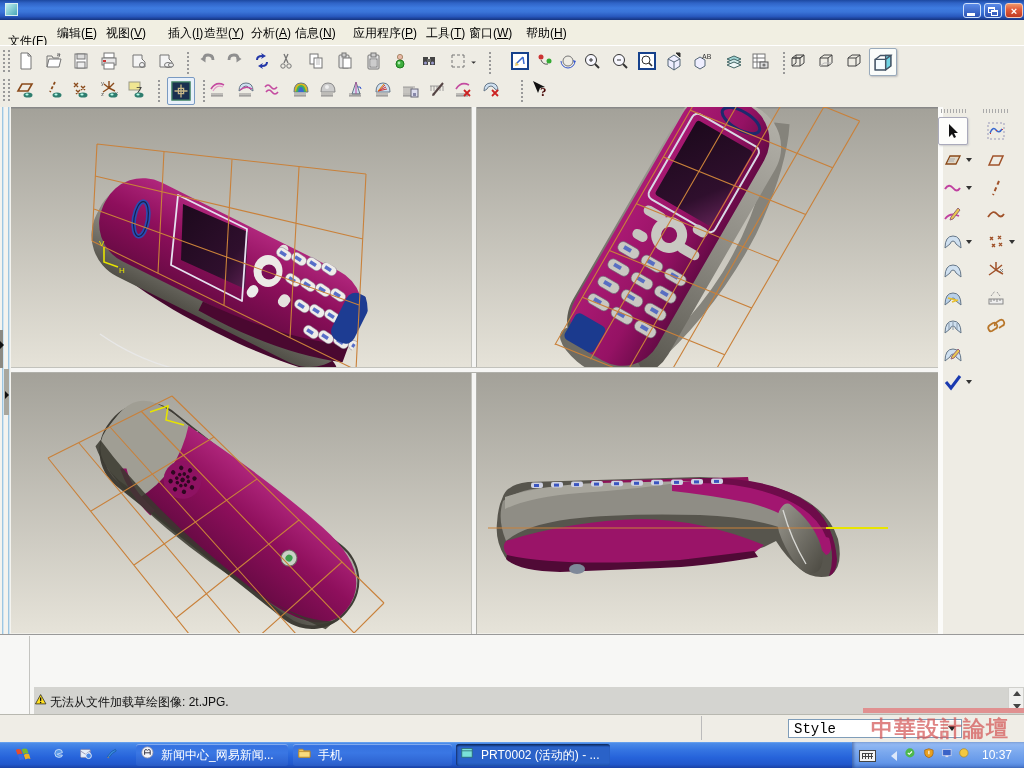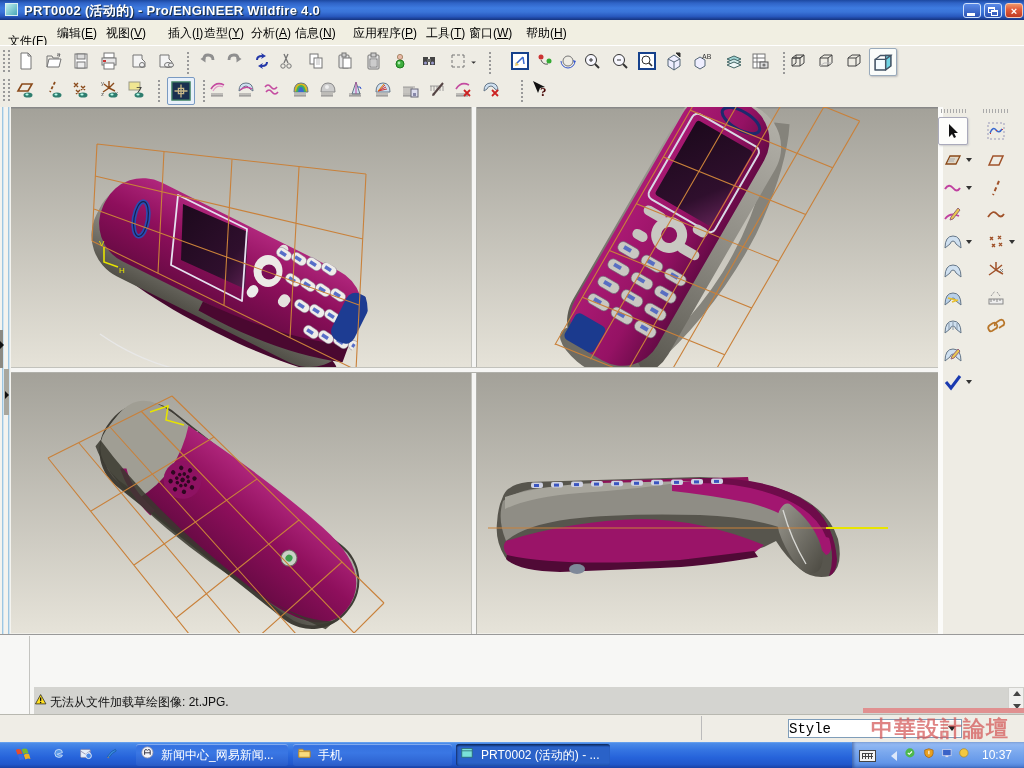--- a/index.html
+++ b/index.html
@@ -1,18 +1,17 @@
 <!DOCTYPE html>
 <html><head><meta charset="utf-8"><style>
 *{margin:0;padding:0;box-sizing:border-box}
 body{width:1024px;height:768px;overflow:hidden;position:relative;font-family:"Liberation Sans",sans-serif;background:#ece9d8}
 </style></head><body>
 <div style="position:absolute;left:0;top:0;width:1024px;height:20px;background:linear-gradient(#1c48a0,#2f63c6 15%,#3e7be0 40%,#3a74d8 60%,#2858be 82%,#15337f)">
     <div style="position:absolute;left:5px;top:3px;width:13px;height:13px;background:linear-gradient(135deg,#bff0f0,#4aa8b8);border:1px solid #d8eef0"></div>
-    <div style="position:absolute;left:24px;top:2px;color:#fff;font-weight:bold;font-size:13px;text-shadow:1px 1px 1px #123;letter-spacing:0.3px">PRT0002 (活动的) - Pro/ENGINEER Wildfire 4.0</div>
     <div style="position:absolute;left:963px;top:3px;width:18px;height:15px;border-radius:3px;background:linear-gradient(#5a8ae8,#2a52b4);border:1px solid #cfe0fa">
       <div style="position:absolute;left:3px;top:9px;width:8px;height:3px;background:#fff"></div>
     </div>
     <div style="position:absolute;left:984px;top:3px;width:18px;height:15px;border-radius:3px;background:linear-gradient(#5a8ae8,#2a52b4);border:1px solid #cfe0fa">
       <div style="position:absolute;left:3px;top:3px;width:7px;height:6px;border:1px solid #fff;border-top-width:2px"></div>
       <div style="position:absolute;left:6px;top:6px;width:7px;height:6px;border:1px solid #fff;border-top-width:2px;background:#3a62c4"></div>
     </div>
     <div style="position:absolute;left:1005px;top:3px;width:18px;height:15px;border-radius:3px;background:linear-gradient(#f0976a,#e25d3c 40%,#c03a22);border:1px solid #f4c8b8;color:#fff;font-weight:bold;font-size:11px;text-align:center;line-height:14px">×</div>
   </div>
 <div style="position:absolute;left:0;top:20px;width:1024px;height:25px;background:#f1efe2;font-size:12px;color:#000">
@@ -644,21 +643,21 @@
       <path d="M7.5 0.8 L14.6 13.2 H0.6 Z" fill="#ffdf20" stroke="#222" stroke-width="1"></path>
       <path d="M7.5 4.6 v4.6" stroke="#111" stroke-width="1.8"></path>
       <circle cx="7.5" cy="11.2" r="1" fill="#111"></circle>
     </svg></div>
 <div style="position:absolute;left:50px;top:694px;font-size:12px;color:#111">无法从文件加载草绘图像: 2t.JPG.</div>
 <div style="position:absolute;left:1008px;top:687px;width:16px;height:27px;background:#f0f0ee;border:1px solid #d0d0cc"></div>
 <div style="position:absolute;left:1013px;top:691px;width:0;height:0;border-left:4px solid transparent;border-right:4px solid transparent;border-bottom:5px solid #444"></div>
 <div style="position:absolute;left:1013px;top:704px;width:0;height:0;border-left:4px solid transparent;border-right:4px solid transparent;border-top:5px solid #444"></div>
 <div style="position:absolute;left:0;top:714px;width:1024px;height:28px;background:#efede6;border-top:1px solid #b8b8b0"></div>
 <div style="position:absolute;left:701px;top:716px;width:1px;height:24px;background:#bbb"></div>
-<div style="position:absolute;left:788px;top:719px;width:174px;height:19px;background:#fff;border:1px solid #7f9db9;font-family:Liberation Mono;font-size:14px;color:#000;line-height:18px"><span style="">Style</span><div style="position:absolute;right:1px;top:1px;width:17px;height:15px;background:#f4f3ee;border-left:1px solid #d8d8d0">
+<div style="position:absolute;left:788px;top:719px;width:174px;height:19px;background:#fff;border:1px solid #7f9db9;font-family:Liberation Mono;font-size:14px;color:#000;line-height:18px"><span style="padding-left:5px">Style</span><div style="position:absolute;right:1px;top:1px;width:17px;height:15px;background:#f4f3ee;border-left:1px solid #d8d8d0">
       <div style="position:absolute;left:4px;top:5px;width:0;height:0;border-left:4.5px solid transparent;border-right:4.5px solid transparent;border-top:5px solid #222"></div>
     </div></div>
 <div style="position:absolute;left:863px;top:708px;width:161px;height:5px;background:#e09090"></div>
 <div style="position:absolute;left:871px;top:714px;width:155px;height:28px;color:rgba(210,85,85,0.72);font-size:22px;font-weight:bold;font-family:Liberation Serif;letter-spacing:1px;white-space:nowrap">中華設計論壇</div>
 <div style="position:absolute;left:0;top:742px;width:1024px;height:26px;background:linear-gradient(#6fa8f0,#4a8ae8 6%,#3575e2 30%,#2663da 60%,#2157cb 86%,#1941a5)">
     <div style="position:absolute;left:13px;top:4px"><svg width="20" height="18" viewBox="0 0 20 20">
         <path d="M2 4.5 Q4.5 2.5 7.5 3.8 L9.3 9 Q6.3 7.8 4 9.8 Z" fill="#e84c2a"></path>
         <path d="M8.6 3.5 Q11.5 2 14.5 3.2 L16.3 8.6 Q13.3 7.4 10.4 9 Z" fill="#7ab82a"></path>
         <path d="M4.4 10.6 Q7 8.8 9.8 10 L11.5 15.4 Q8.8 14.2 6.2 16 Z" fill="#3a6ae0"></path>
         <path d="M10.9 9.9 Q13.6 8 16.8 9.2 L18.3 14.4 Q15.5 13.4 12.7 15 Z" fill="#f0b020"></path>

